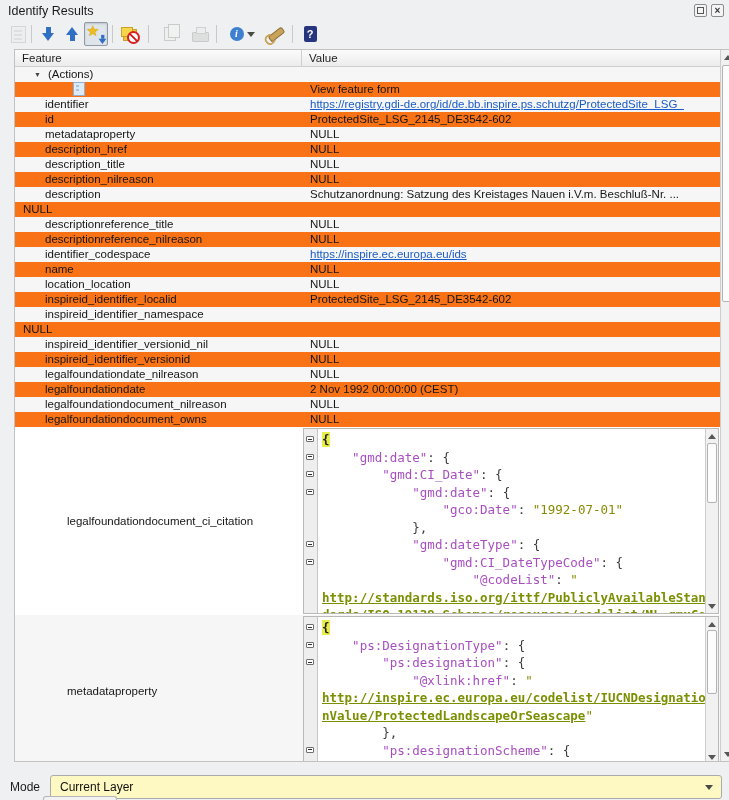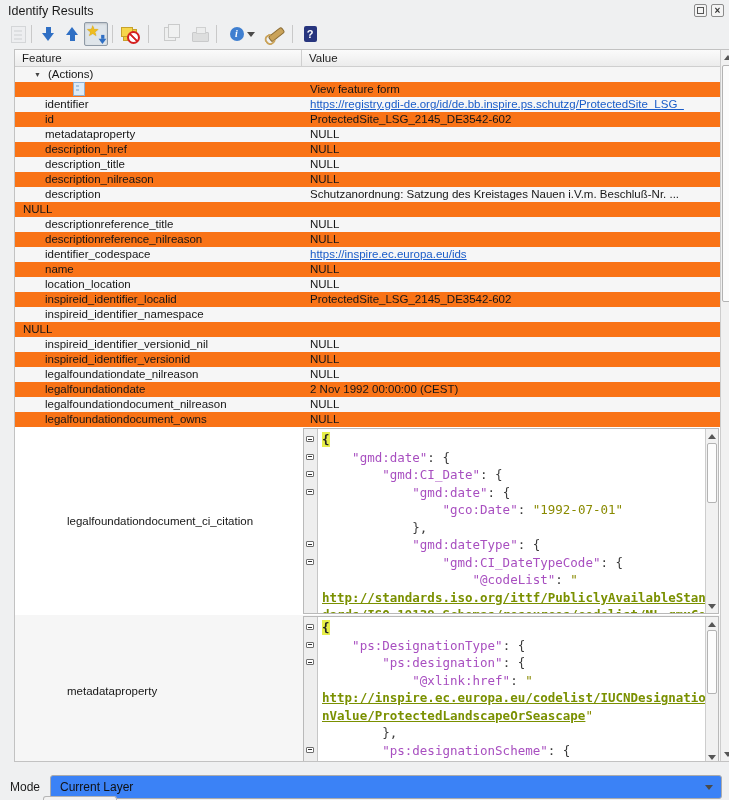--- a/index.html
+++ b/index.html
@@ -84,21 +84,21 @@
   .sbtri{width:0;height:0;border-left:4px solid transparent;border-right:4px solid transparent;margin:5px auto 0;}
   .sbtri.up{border-bottom:5px solid #565656;}
   .sbtri.down{border-top:5px solid #565656;}
   .sbarr{position:absolute;left:0;right:0;height:14px;}
   .sbarr.top{top:0;} .sbarr.bot{bottom:0;}
   .sbthumb{position:absolute;left:1px;right:1px;background:#fcfcfc;border:1px solid #b3b3b3;border-radius:2px;}
   .escroll{position:absolute;right:0;top:0;bottom:0;width:13px;background:#f1f1f1;border-left:1px solid #cdcdcd;box-sizing:border-box;}
   
   .modebar{position:absolute;left:0;top:766px;width:100%;height:28px;margin-top:7px;}
   .modelabel{position:absolute;left:10px;top:7px;font-size:12px;color:#1a1a1a;}
-  .combo{position:absolute;left:50px;right:7px;top:2px;height:24px;background:#3b82f6;border:1px solid #ababab;
+  .combo{position:absolute;left:50px;right:7px;top:2px;height:24px;background:#fef9c3;border:1px solid #ababab;
          border-radius:3px;box-sizing:border-box;line-height:22px;padding-left:9px;font-size:12px;color:#111;}
   .combo .carr{position:absolute;right:8px;top:9px;width:0;height:0;border-left:4px solid transparent;border-right:4px solid transparent;border-top:5px solid #4a4a4a;}
   .partialw{position:absolute;left:43px;top:796px;width:74px;height:6px;border:1px solid #b5b5b5;border-bottom:none;
             border-radius:3px 3px 0 0;background:#f2f2f2;box-sizing:border-box;}
 </style>
 </head>
 <body style="--link: #1a5cc8; --jkey: #a84fc0; --jval: #898a00; --jlink: #7a9000; --hl: #e7ee4a;">
 
 <div>
   <span class="title">Identify Results</span>

